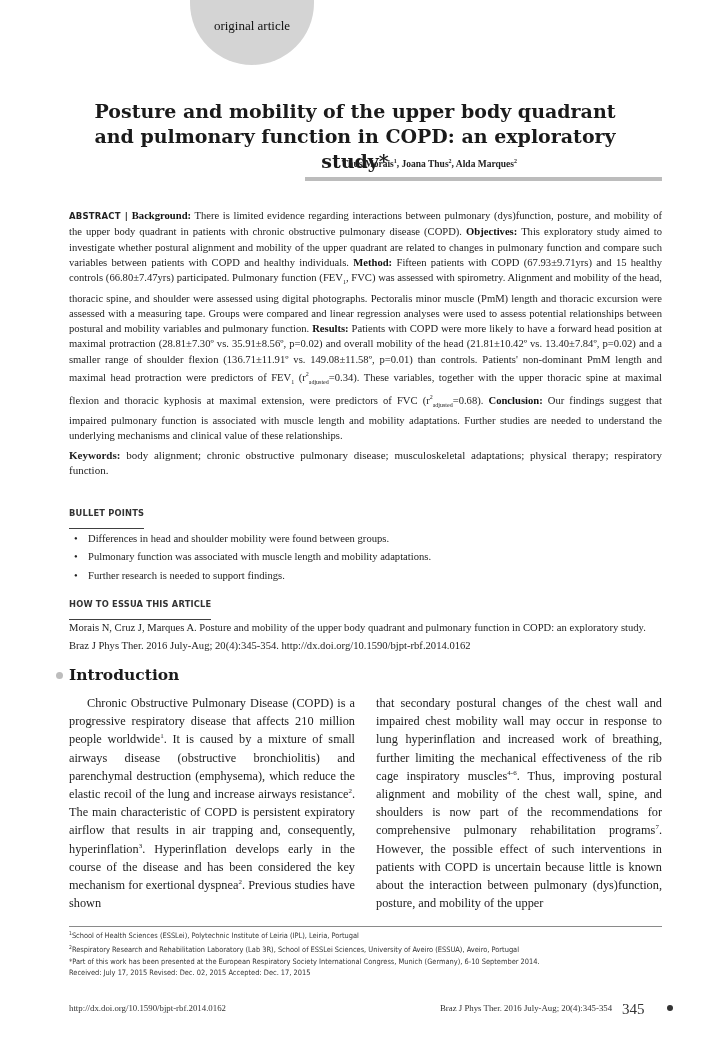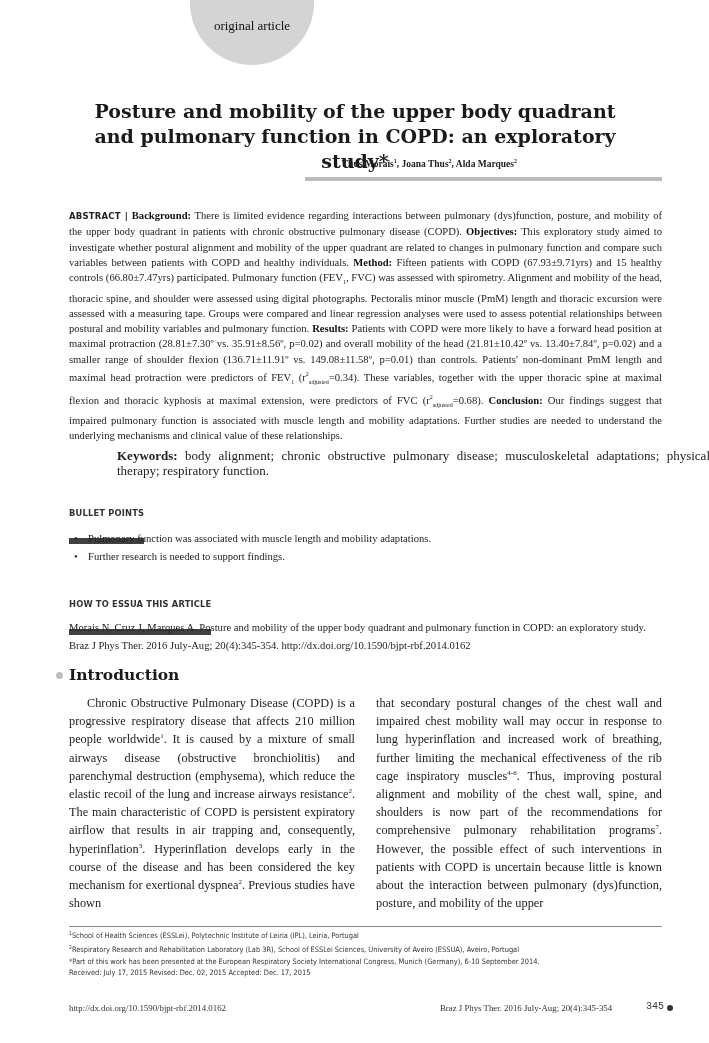--- a/index.html
+++ b/index.html
@@ -30,47 +30,47 @@
     position: absolute; left: 69px; top: 208px; width: 593px;
     font-family: "Liberation Serif", serif; font-size: 10.6px; line-height: 15.3px; text-align: justify; color: #222;
   }
   .abstract b { color: #111; }
   .abstract .lead { font-family: "DejaVu Sans", sans-serif; font-size: 8.5px; font-weight: bold; letter-spacing: 0.2px; margin-top: 32px; }
   .abstract sub { font-size: 6px; }
   .abstract sup { font-size: 6px; }
 
   .keywords {
     position: absolute; left: 69px; top: 448px; width: 593px;
-    font-family: "Liberation Serif", serif; font-size: 13px; line-height: 15.3px; text-align: justify; margin-left: 48px;
+    font-family: "Liberation Serif", serif; font-size: 11px; line-height: 15.3px; text-align: justify;
   }
 
   .section-head {
     position: absolute; left: 69px; font-family: "DejaVu Sans", sans-serif; font-weight: bold; font-size: 8.3px;
-    color: #333; letter-spacing: 0.2px; padding-bottom: 20px; border-bottom: 6px solid #404040;
+    color: #333; letter-spacing: 0.2px; padding-bottom: 10px; border-bottom: 1px solid #404040;
   }
   .bullets { position: absolute; left: 74px; top: 530px; font-family: "Liberation Serif", serif; font-size: 10.6px; line-height: 18.3px; list-style: none; }
   .bullets li::before { content: "•"; display: inline-block; width: 14px; }
 
   .cite { position: absolute; left: 69px; top: 619px; width: 593px; font-family: "Liberation Serif", serif; font-size: 10.6px; line-height: 17.5px; }
 
   .intro-dot { position: absolute; left: 56px; top: 672px; width: 7px; height: 7px; border-radius: 50%; background: #bdbdbd; }
   .intro-head { position: absolute; left: 69px; top: 665px; font-family: "DejaVu Serif", serif; font-weight: bold; font-size: 15.5px; color: #1a1a1a; }
 
   .col { position: absolute; top: 694px; width: 286px; font-family: "Liberation Serif", serif; font-size: 12.3px; line-height: 18.2px; text-align: justify; color: #222; }
   .col.left { left: 69px; text-indent: 18px; }
   .col.right { left: 376px; }
   .col sup { font-size: 7px; line-height: 0; }
 
   .foot-rule { position: absolute; left: 69px; top: 926px; width: 593px; height: 1px; background: #8a8a8a; }
   .footnotes { position: absolute; left: 69px; top: 928px; width: 600px; font-family: "DejaVu Sans Condensed", "DejaVu Sans", sans-serif; font-size: 7.4px; line-height: 11.4px; color: #333; }
   .footnotes sup { font-size: 5px; }
 
   .footer-doi { position: absolute; left: 69px; top: 1003px; font-family: "Liberation Serif", serif; font-size: 8.8px; color: #333; }
   .footer-journal { position: absolute; left: 440px; top: 1003px; font-family: "Liberation Serif", serif; font-size: 8.8px; color: #333; }
-  .footer-page { position: absolute; left: 646px; top: 1001px; font-family: Liberation Mono, monospace; font-size: 10px; color: #333; }
+  .footer-page { position: absolute; left: 622px; top: 1001px; font-family: Liberation Serif, serif; font-size: 15px; color: #333; }
   .footer-dot { position: absolute; left: 667px; top: 1005px; width: 6px; height: 6px; border-radius: 50%; background: #333; }
 </style>
 </head>
 <body>
 
 <div class="badge">
   <div class="badge-label">original article</div>
 </div>
 
 <h1 class="title">Posture and mobility of the upper body quadrant and pulmonary function in COPD: an exploratory study*</h1>
@@ -96,20 +96,21 @@
   <span>Our findings suggest that impaired pulmonary function is associated with muscle length and mobility adaptations. Further studies are needed to understand the underlying mechanisms and clinical value of these relationships.</span>
 </div>
 
 <div class="keywords">
   <b>Keywords:</b>
   <span>body alignment; chronic obstructive pulmonary disease; musculoskeletal adaptations; physical therapy; respiratory function.</span>
 </div>
 
 <div class="section-head" style="top:508px;">BULLET POINTS</div>
 <ul class="bullets">
+  <li>Differences in head and shoulder mobility were found between groups.</li>
   <li>Pulmonary function was associated with muscle length and mobility adaptations.</li>
   <li>Further research is needed to support findings.</li>
 </ul>
 
 <div class="section-head" style="top:599px;">HOW TO ESSUA THIS ARTICLE</div>
 <div class="cite">Morais N, Cruz J, Marques A. Posture and mobility of the upper body quadrant and pulmonary function in COPD: an exploratory study. Braz J Phys Ther. 2016 July-Aug; 20(4):345-354. http://dx.doi.org/10.1590/bjpt-rbf.2014.0162</div>
 
 <div class="intro-dot"></div>
 <h2 class="intro-head">Introduction</h2>
 

